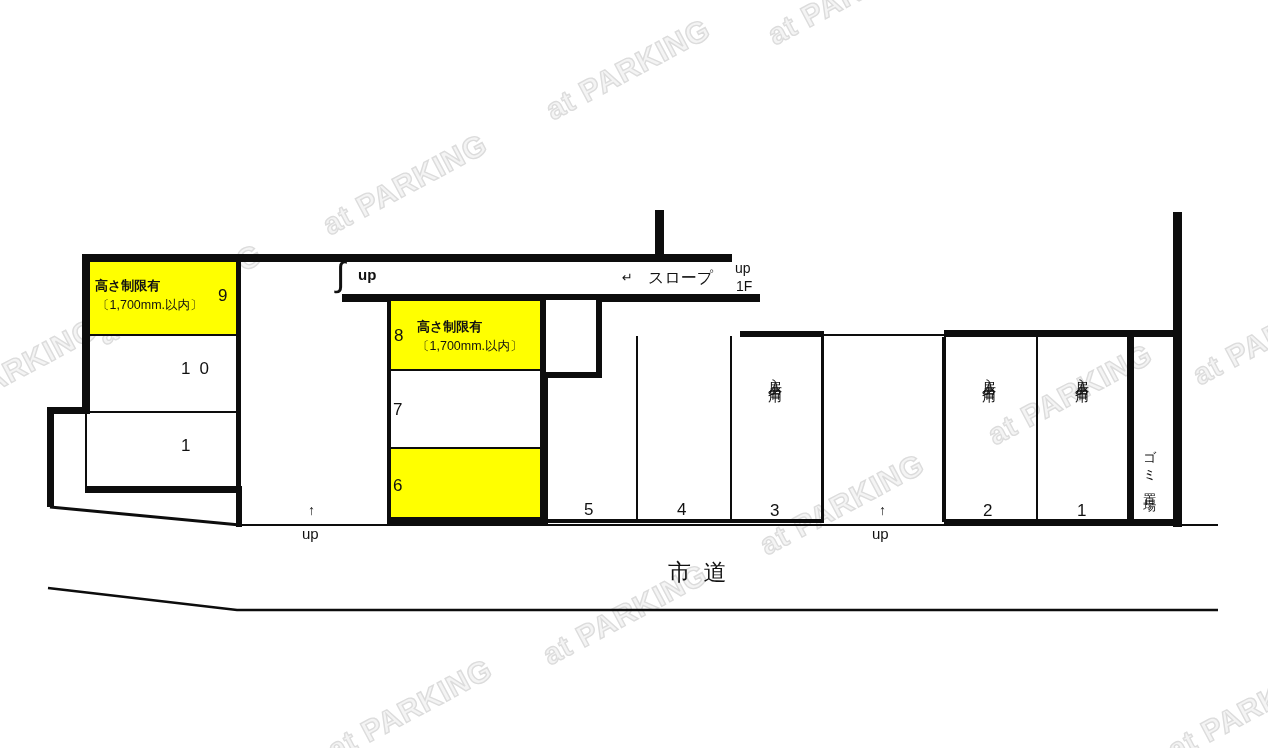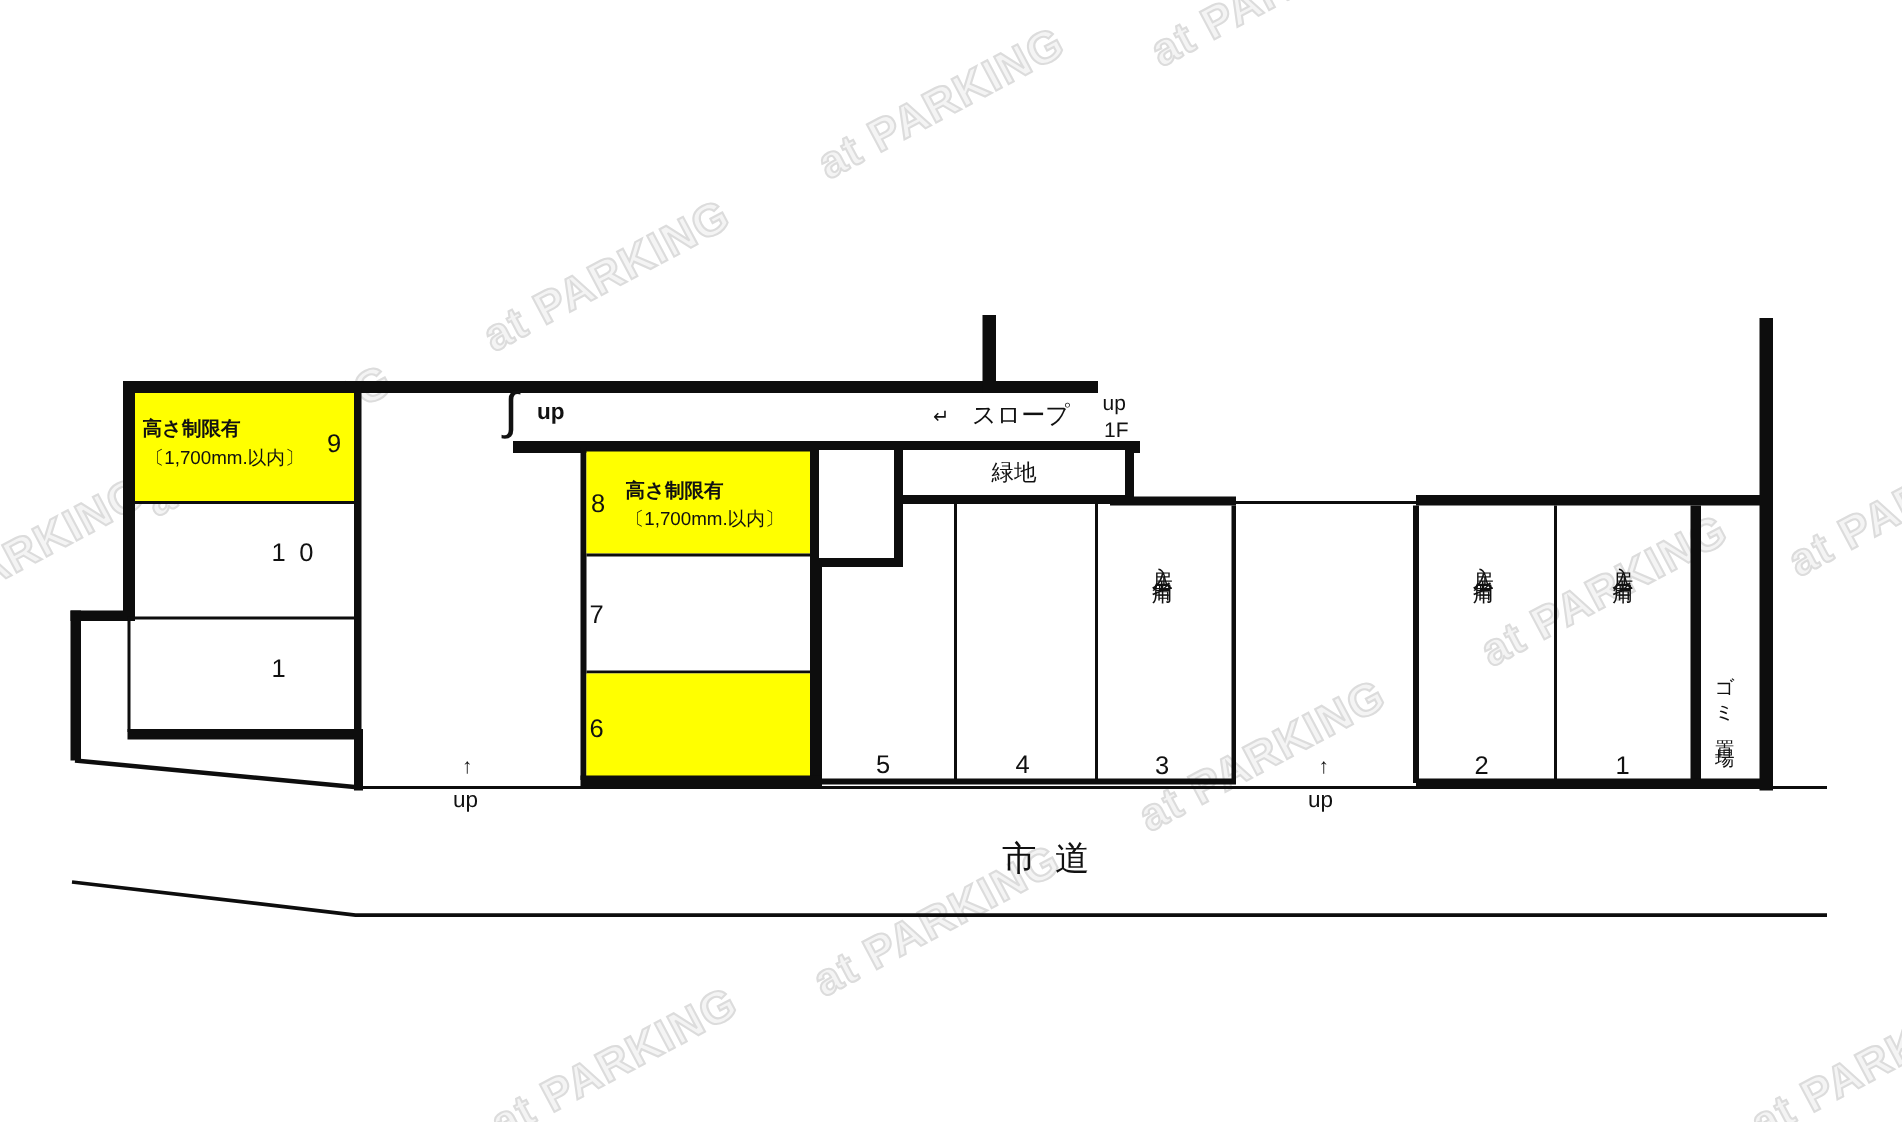--- a/index.html
+++ b/index.html
@@ -86,23 +86,20 @@
   <div class="rect ybox" style="left:391px;top:449px;width:149px;height:70px"></div>
   <div class="wall" style="left:387px;top:517px;width:161px;height:8px"></div>
 
   <div class="lbl num" style="left:394px;top:327px">8</div>
   <div class="lbl restr1" style="left:417px;top:320px">高さ制限有</div>
   <div class="lbl restr2" style="left:417px;top:340px">〔1,700mm.以内〕</div>
   <div class="lbl num" style="left:393px;top:401px">7</div>
   <div class="lbl num" style="left:393px;top:477px">6</div>
 
   <div class="bbox" style="left:540px;top:294px;width:62px;height:84px"></div>
-  <div class="bbox center" style="left:596px;top:294px;width:160px;height:42px">
-    <span style="font-size:15px">緑地</span>
-  </div>
 
   <div class="wall" style="left:740px;top:331px;width:84px;height:6px"></div>
   <div class="wall" style="left:824px;top:334px;width:120px;height:2px"></div>
   <div class="wall" style="left:944px;top:330px;width:230px;height:7px"></div>
 
   <div class="wall" style="left:636px;top:336px;width:2px;height:186px"></div>
   <div class="wall" style="left:730px;top:336px;width:2px;height:186px"></div>
   <div class="wall" style="left:821px;top:337px;width:3px;height:185px"></div>
   <div class="wall" style="left:942px;top:337px;width:4px;height:185px"></div>
   <div class="wall" style="left:1036px;top:337px;width:2px;height:185px"></div>

